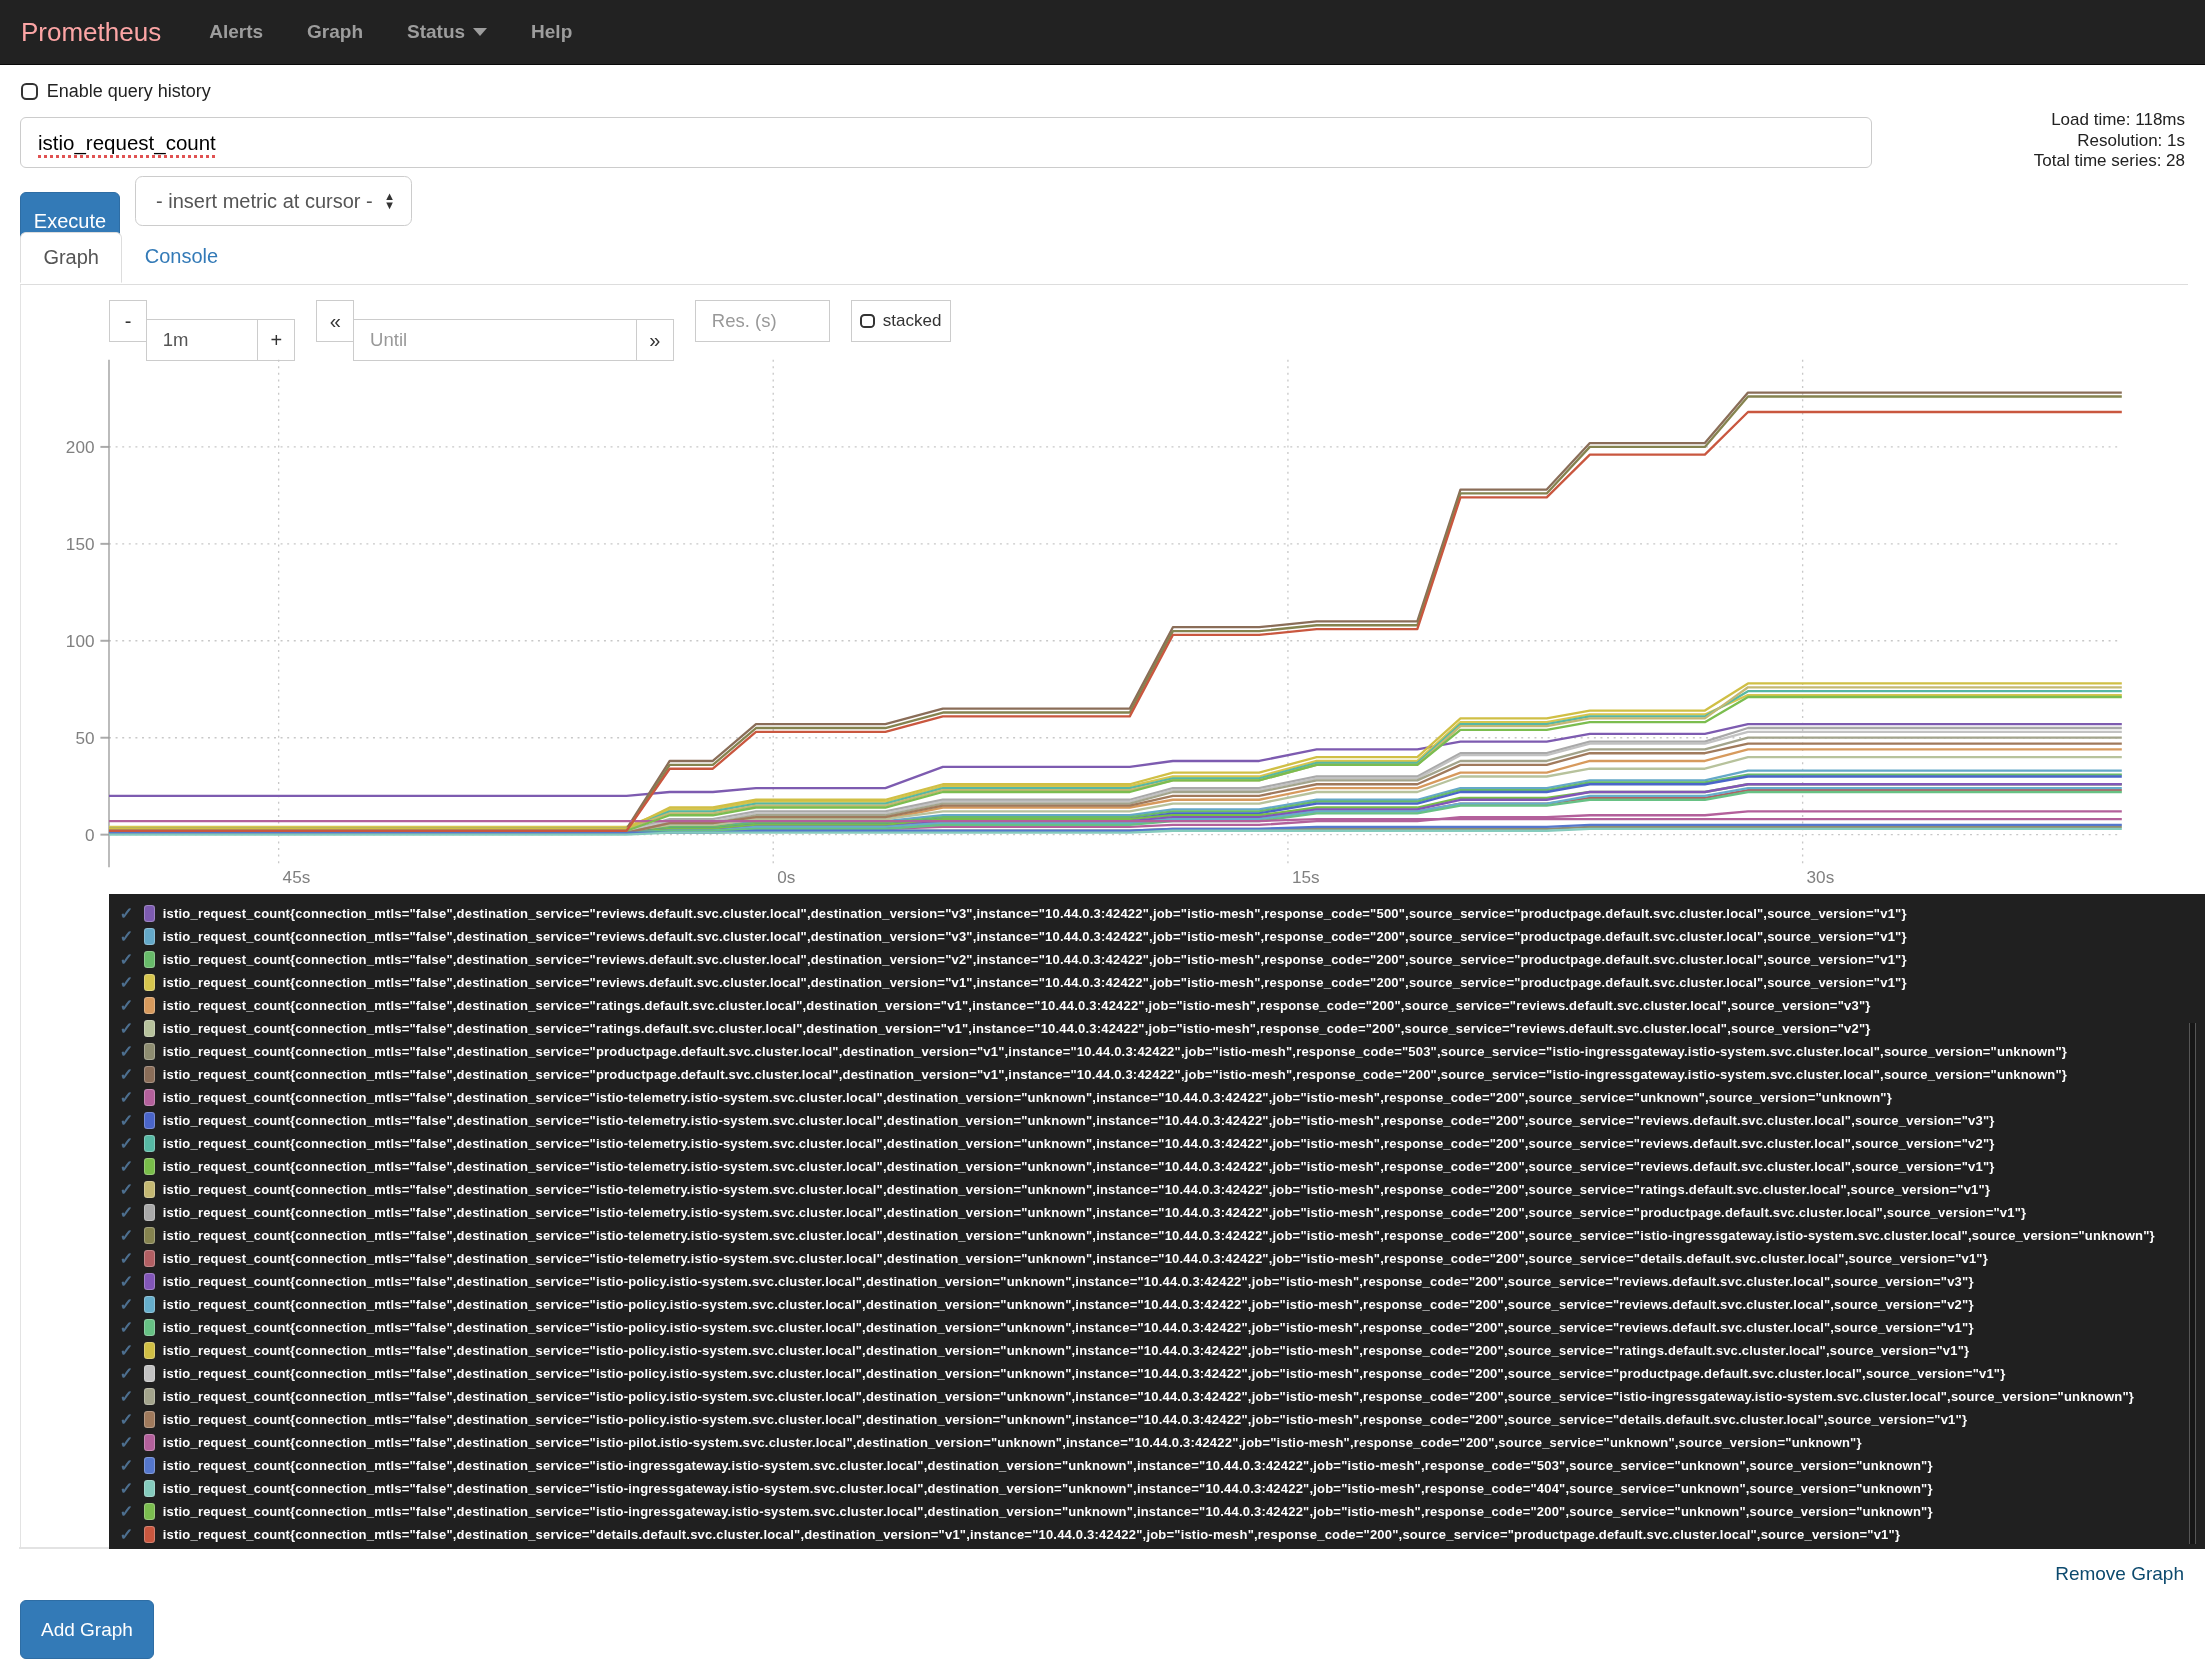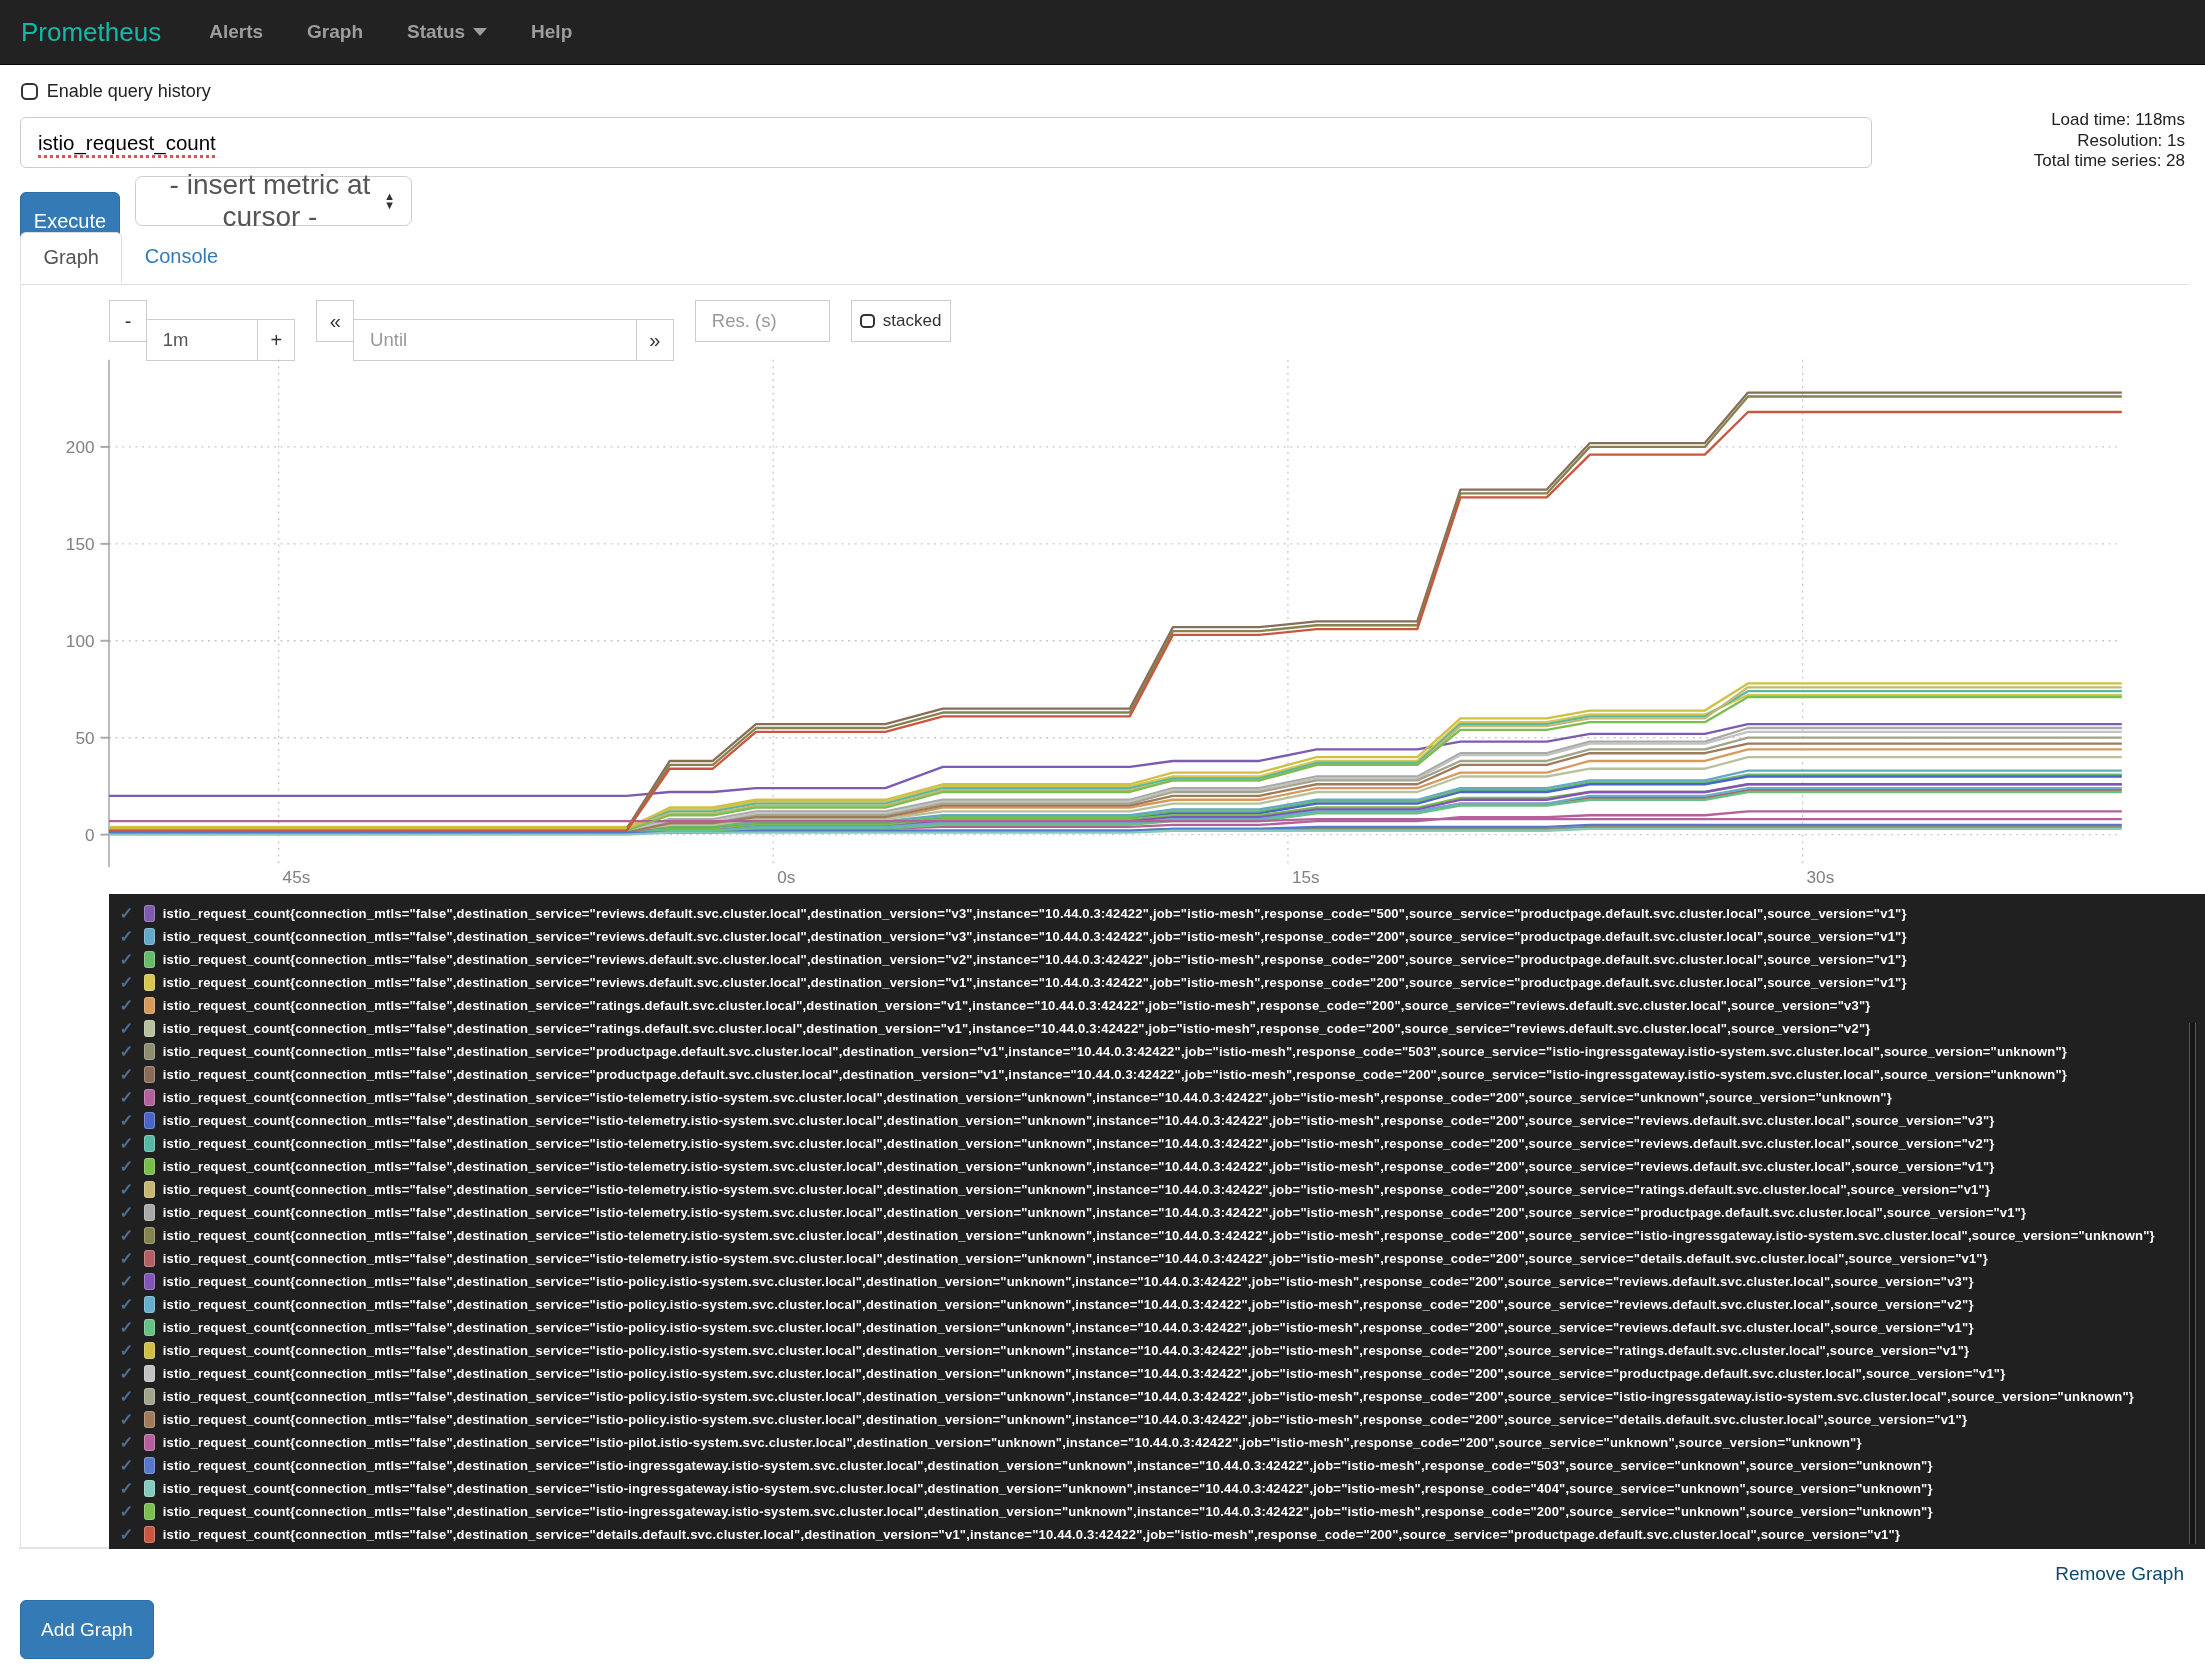--- a/index.html
+++ b/index.html
@@ -2,21 +2,21 @@
 <html style="font-size:10.6px"><head>
 <meta charset="utf-8">
 <style>
   * { margin:0; padding:0; box-sizing:border-box; }
   html,body { background:#fff; font-family:"Liberation Sans", sans-serif; }
   #app { position:relative; width:2205px; height:1675px; overflow:hidden; background:#fff; }
 
   
   #navbar { position:absolute; left:0; top:0; width:2205px; height:65px; background:#222;
             border-bottom:1.3px solid #080808; display:flex; align-items:center; }
-  .brand { color:#14b8a6; font-size:26px; margin-left:21px; margin-right:26px; }
+  .brand { color:#fca5a5; font-size:26px; margin-left:21px; margin-right:26px; }
   .nav-item { color:#9d9d9d; font-size:19px; padding:0 22px; display:flex; align-items:center; gap:8px; cursor:pointer;font-weight:bold; }
   .caret { width:0; height:0; border-left:7.3px solid transparent; border-right:7.3px solid transparent; border-top:8px solid #9d9d9d; }
 
   
   #history-row { position:absolute; left:21px; top:81px; display:flex; align-items:center; gap:9.2px; }
   .cb { display:inline-block; width:16.5px; height:16.5px; border:2px solid #333; border-radius:5.3px; background:#fff; }
   #history-row label { font-size:18px; color:#222; }
 
   
   #stats { position:absolute; right:20px; top:110px; text-align:right; font-size:17px; color:#222; line-height:20.5px; }
@@ -26,21 +26,21 @@
                  border-radius:6px; background:#fff; display:flex; align-items:center; padding-left:17px; }
   #query-input .q-text { font-size:20.5px; color:#000;
       text-decoration:underline; text-decoration-style:dotted; text-decoration-color:#e05252; text-decoration-thickness:2.6px; text-underline-offset:5.3px; }
 
   
   #execute-button { position:absolute; left:20px; top:192px; width:100px; height:59px; background:#337ab7;
                     border:1.3px solid #2e6da4; border-radius:6px; color:#fff; font-size:20px; cursor:pointer; }
   #metric-select { position:absolute; left:135px; top:176px; width:277px; height:50px; border:1.3px solid #ccc;
                    border-radius:7.3px; background:#fff; display:flex; align-items:center; justify-content:space-between;
                    padding:0 16px 0 20px; cursor:pointer; }
-  #metric-select .sel-text { font-size:28px; color:#555;text-align:center; }
+  #metric-select .sel-text { font-size:20px; color:#555; }
   .sel-arrows { display:flex; flex-direction:column; line-height:9.2px; font-size:11.2px; color:#333; }
 
   
   #tabs { position:absolute; left:20px; top:232px; display:flex; }
   #tabbar-line { position:absolute; left:20px; top:284px; width:2168px; border-top:1.3px solid #ddd; }
   .tab { font-size:20px; padding:13px 22.4px; }
   .tab.active { color:#555; background:#fff; border:1.3px solid #ddd; border-bottom:1.3px solid #fff;
                 border-radius:6px 6px 0 0; position:relative; z-index:2; }
   .tab.link { color:#337ab7; cursor:pointer; }
 

